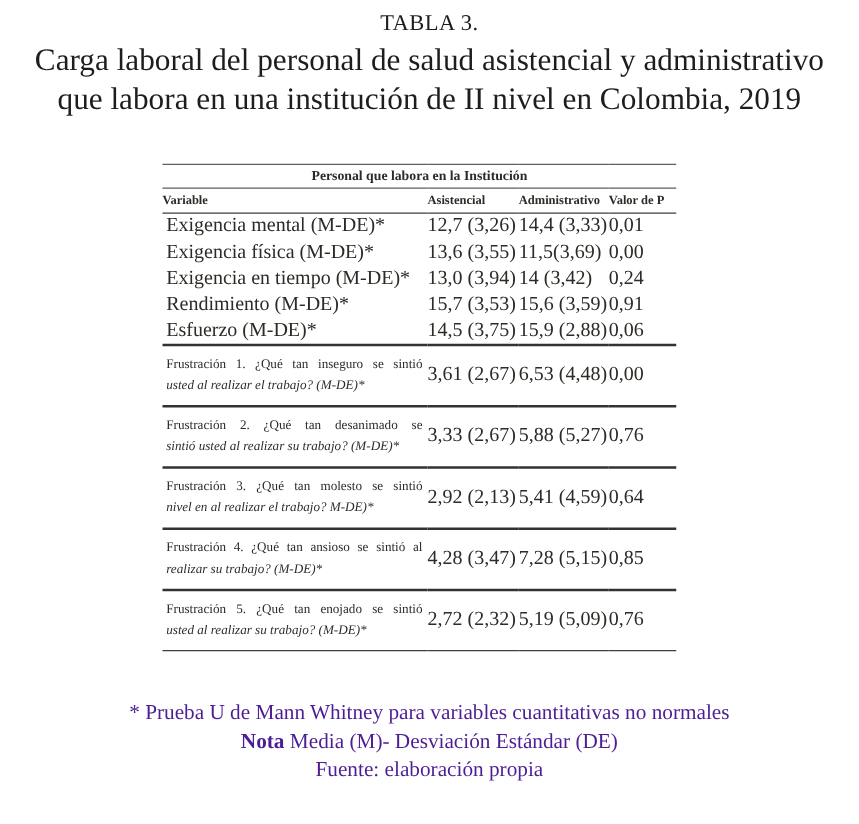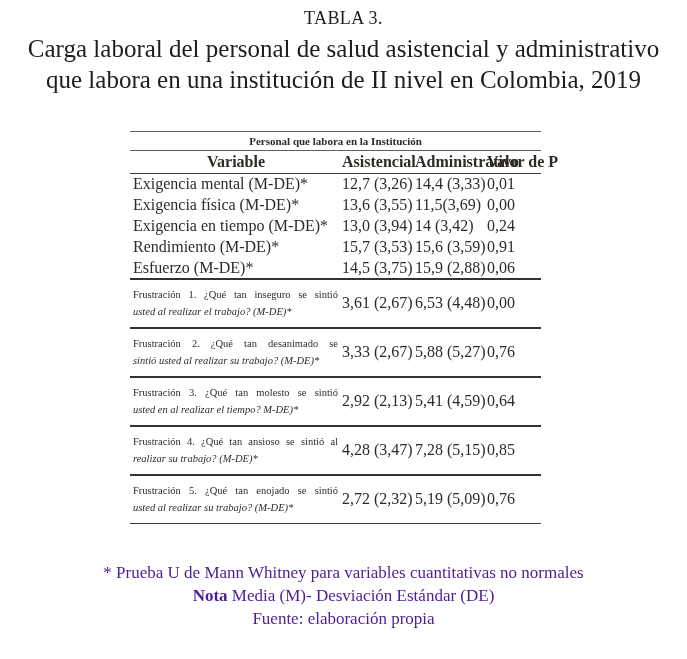--- a/index.html
+++ b/index.html
@@ -17,22 +17,22 @@
     width: 411px; margin: 36px 0 0 130px;
     border-collapse: collapse; table-layout: fixed;
     border-bottom: 1.5px solid #3f3f3f;
   }
   tr.span-row th {
     border-top: 1px solid #5f5f5f; border-bottom: 1px solid #5f5f5f;
     font-size: 11px; font-weight: bold; height: 19px;
     text-align: center; padding: 2px 0; white-space: nowrap;
   }
   tr.head-row th {
-    font-size: 16px; font-weight: bold; height: 20px;
-    text-align: center; padding: 2px 0; white-space: nowrap;
+    font-size: 10px; font-weight: bold; height: 20px;
+    text-align: left; padding: 2px 0; white-space: nowrap;
     border-bottom: 1.5px solid #3f3f3f;
   }
   tbody td { font-size: 16px; vertical-align: middle; }
   tr.simple { height: 21px; }
   td.var { text-align: left; padding-left: 3px; }
   tr.simple td.var { white-space: nowrap; }
   td.num { }
   tr.multi { height: 49px; margin-top: 12px; }
   tr.multi + tr.multi, tr.simple + tr.multi { border-top: 2px solid #323232; }
   tr.multi td.var { padding: 6px 4px 6px 3px; font-size: 10.5px; }
@@ -119,21 +119,21 @@
         <div class="jline">Frustración 2. ¿Qué tan desanimado se</div>
         <div class="jline2">sintió usted al realizar su trabajo? (M-DE)*</div>
       </td>
       <td class="num">3,33 (2,67)</td>
       <td class="num">5,88 (5,27)</td>
       <td class="num">0,76</td>
     </tr>
     <tr class="multi">
       <td class="var">
         <div class="jline">Frustración 3. ¿Qué tan molesto se sintió</div>
-        <div class="jline2">usted en al realizar el tiempo? M-DE)*</div>
+        <div class="jline2">nivel en al realizar el trabajo? M-DE)*</div>
       </td>
       <td class="num">2,92 (2,13)</td>
       <td class="num">5,41 (4,59)</td>
       <td class="num">0,64</td>
     </tr>
     <tr class="multi">
       <td class="var">
         <div class="jline">Frustración 4. ¿Qué tan ansioso se sintió al</div>
         <div class="jline2">realizar su trabajo? (M-DE)*</div>
       </td>

